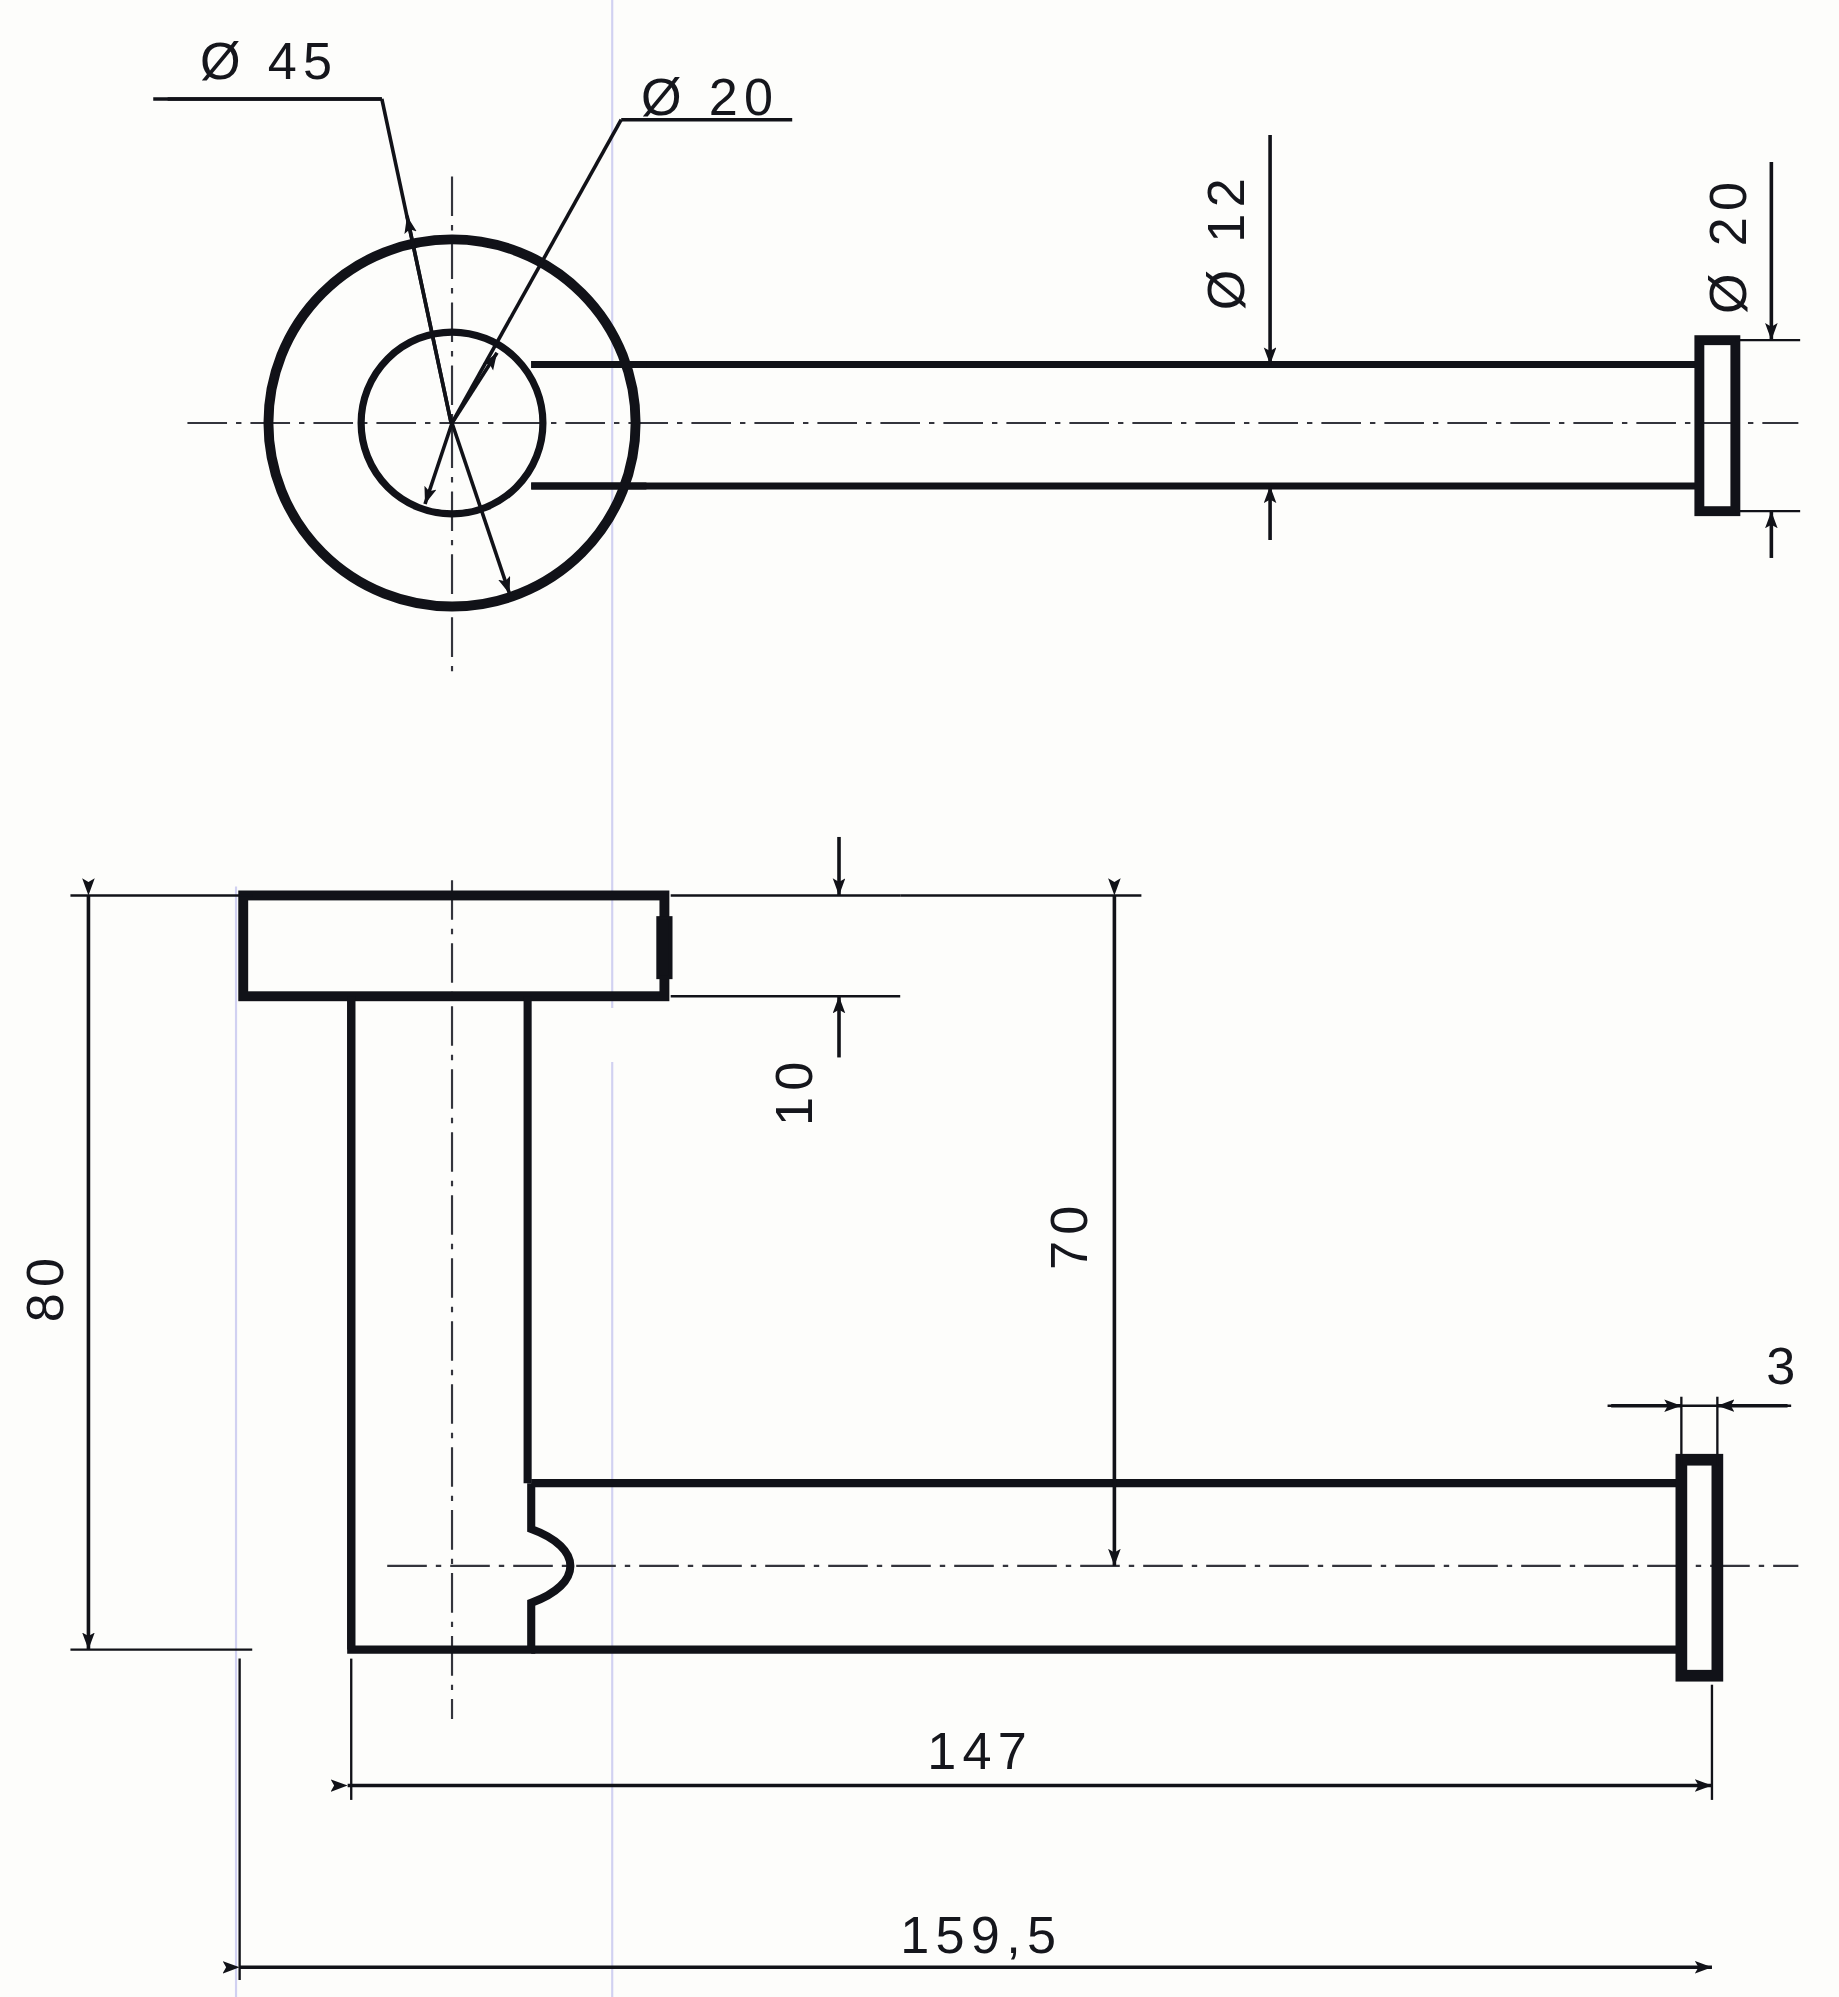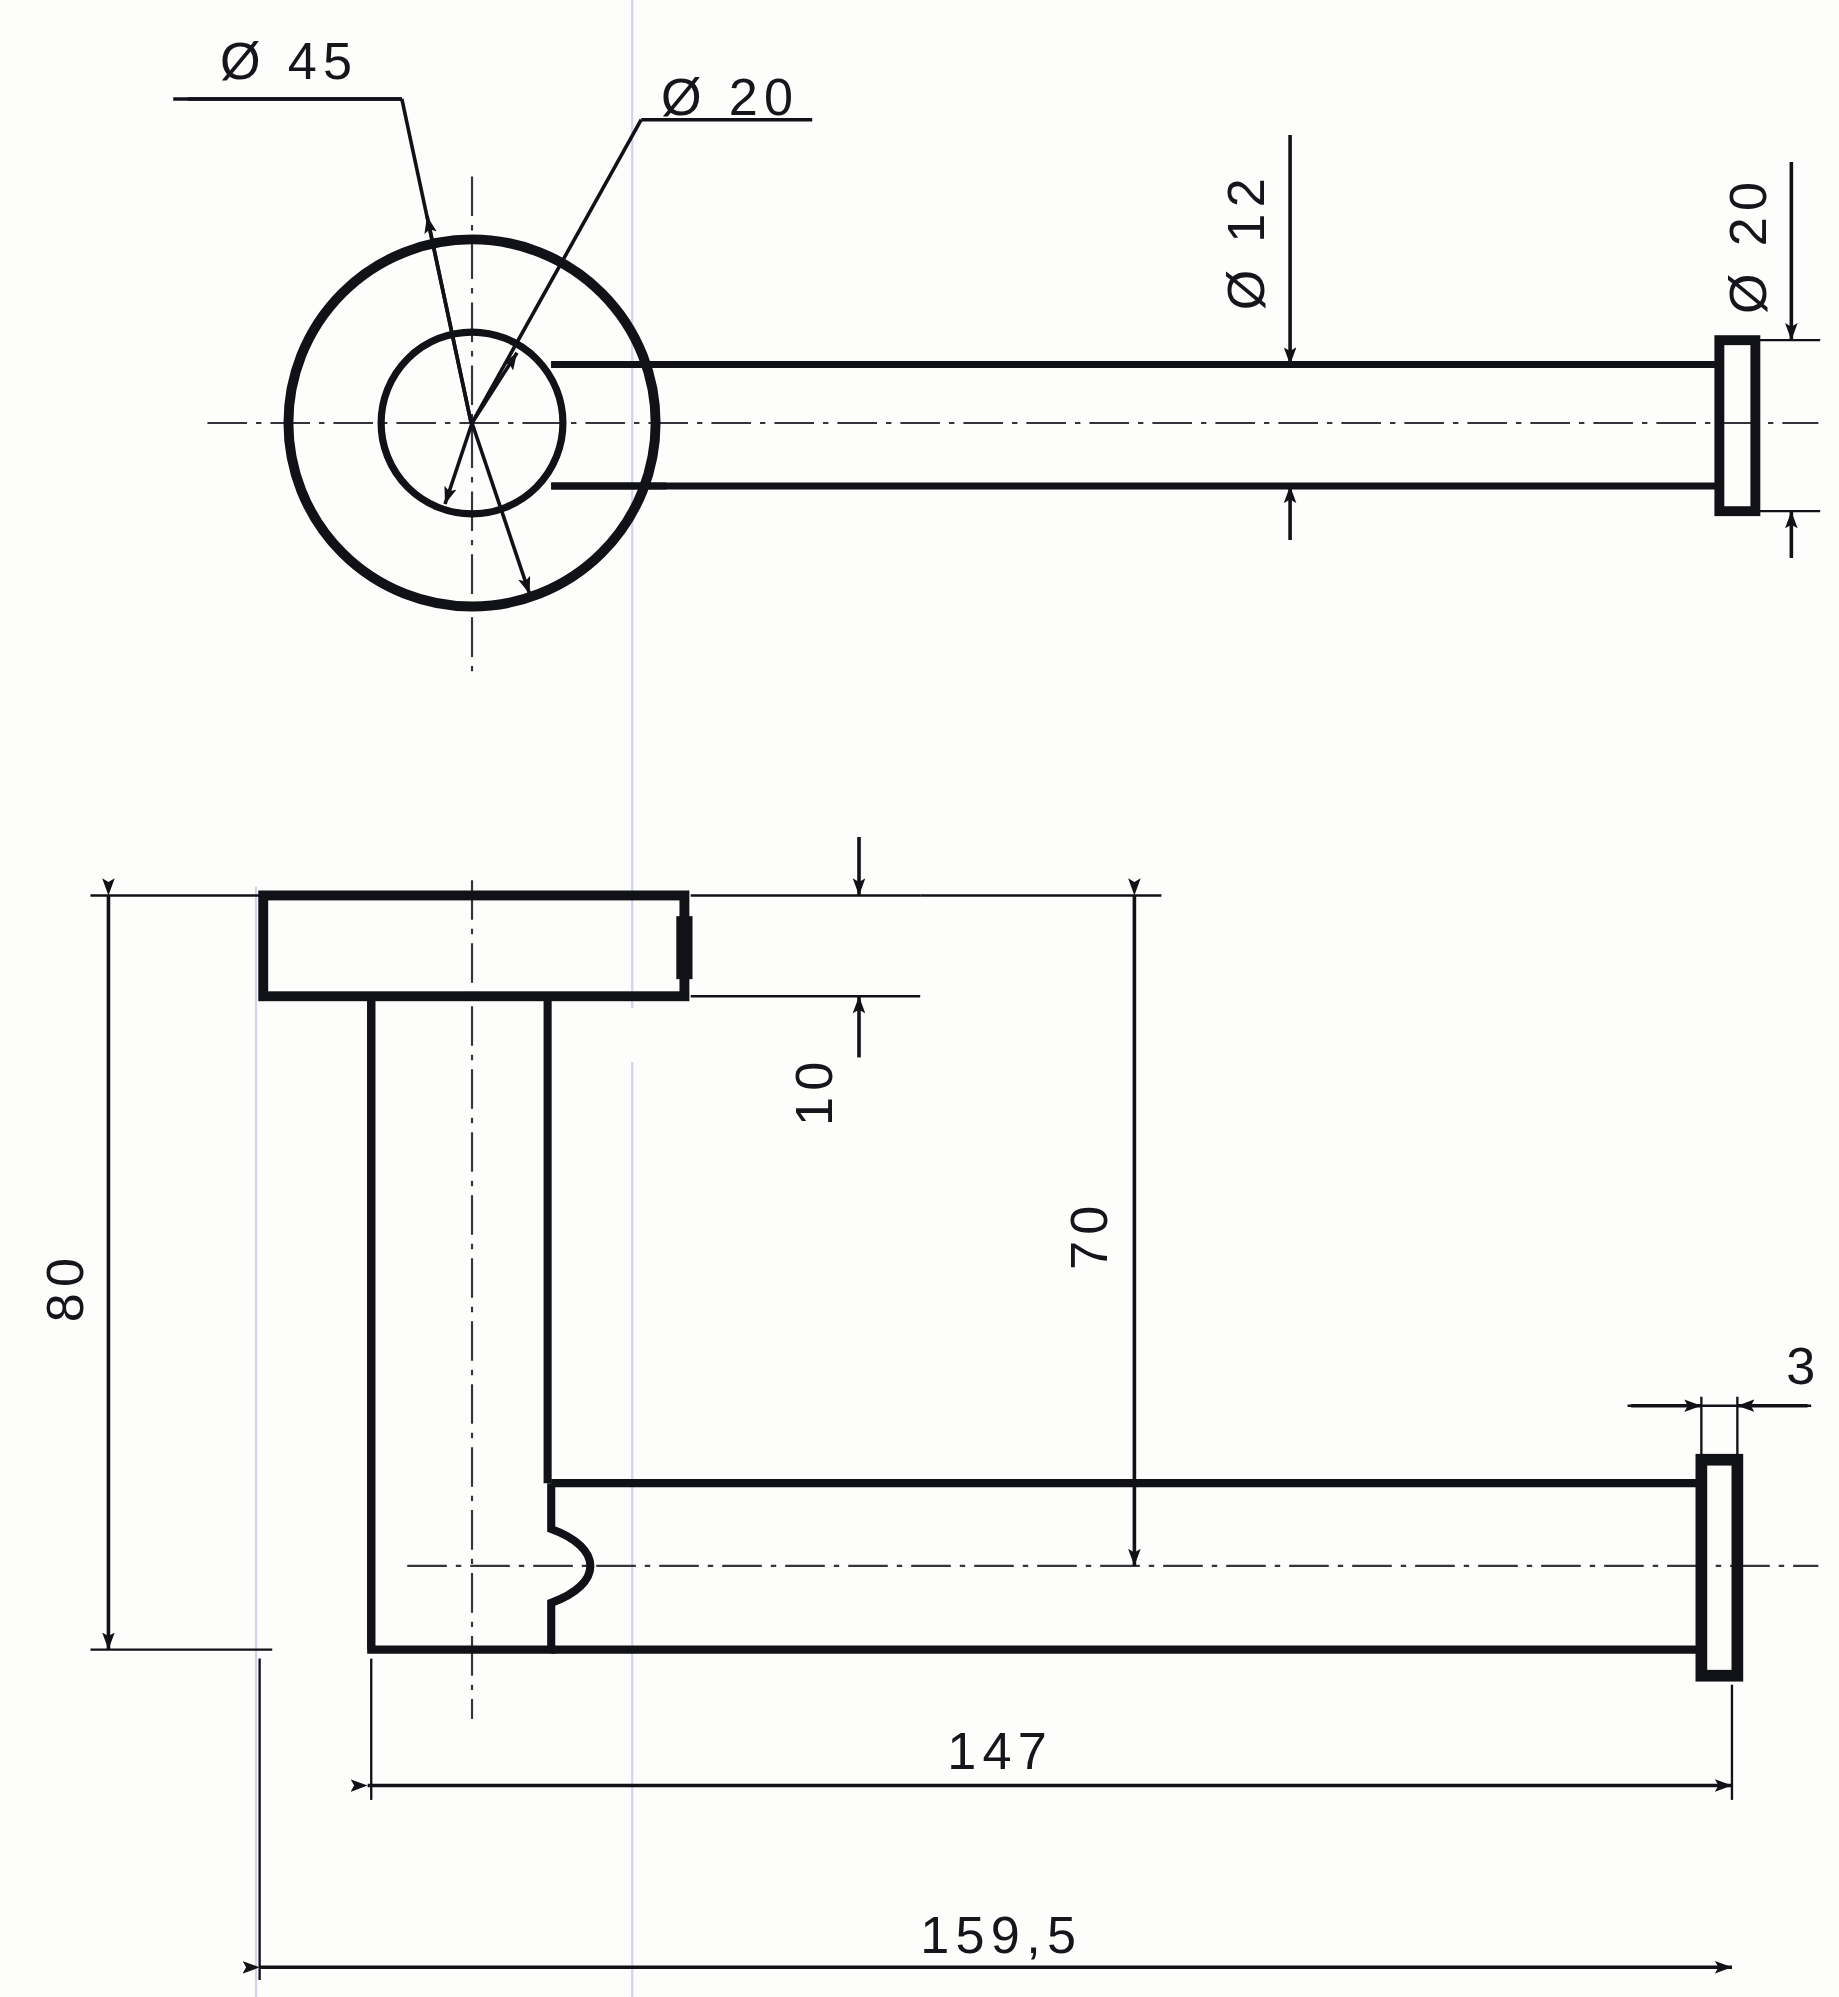--- a/index.html
+++ b/index.html
@@ -3,21 +3,20 @@
 <meta charset="utf-8">
 <style>
   html,body{margin:0;padding:0;background:#ffffff;}
   body{
     font-family:"Liberation Sans", sans-serif;
     width:1840px;height:1997px;overflow:hidden;position:relative;
   }
   #sheet{
     position:absolute;left:0;top:0;width:1503px;height:1997px;
     background:#fdfdfb;
-    padding-left:20px;
   }
   #sheet svg{display:block;width:1840px;height:1997px;}
   .dimtext{
     font-family:"Liberation Sans", sans-serif;
     fill:#15161c;
     font-size:58px;
     letter-spacing:7px;
     font-weight:300;
   }
 </style>

